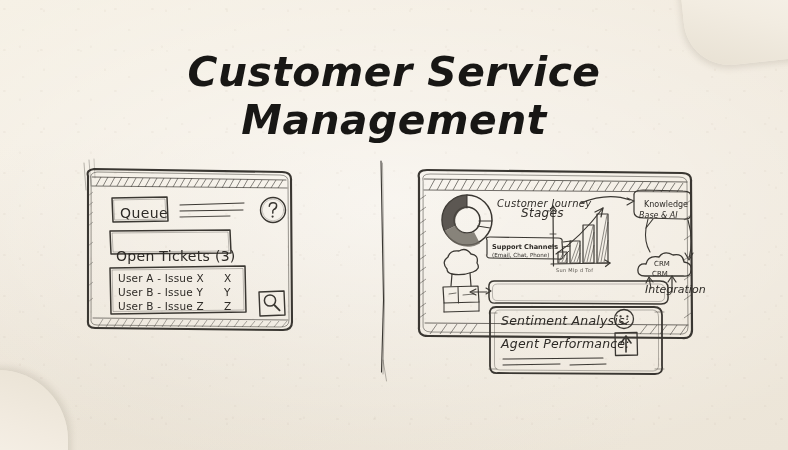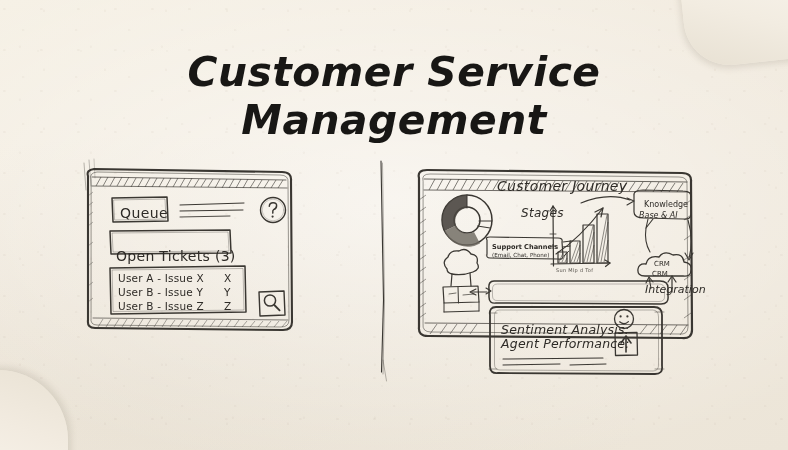--- a/index.html
+++ b/index.html
@@ -60,31 +60,31 @@
   .hw{
     position:absolute;
     font-family:"DejaVu Sans", sans-serif;
     color:#2e2b27;white-space:nowrap;
   }
   .hw.i{font-style:italic;}
   .lbl-queue{left:120px;top:205px;font-size:14px;letter-spacing:.4px;text-align:right;}
   .lbl-open{left:116px;top:248px;font-size:14px;letter-spacing:.3px;}
   .row{left:118px;font-size:10.5px;letter-spacing:.2px;}
   .rowk{font-size:10.5px;letter-spacing:.2px;}
-  .cjs1{left:497px;top:178px;font-size:14px;letter-spacing:.3px;}
+  .cjs1{left:497px;top:198px;font-size:10px;letter-spacing:.3px;}
   .cjs2{left:521px;top:206px;font-size:12px;letter-spacing:.3px;}
   .kbai1{left:644px;top:200px;font-size:8px;}
   .kbai2{left:639px;top:211px;font-size:8px;font-style:italic;}
   .sc1{left:492px;top:243px;font-size:6.6px;font-weight:700;}
   .sc2{left:492px;top:252px;font-size:5.6px;}
   .crm1{left:654px;top:260px;font-size:7px;}
   .crm2{left:652px;top:270px;font-size:7px;}
   .intg{left:645px;top:283px;font-size:11px;font-style:italic;}
   .kbp{left:504px;top:285px;font-size:12.5px;letter-spacing:.2px;}
-  .sent{left:501px;top:313px;font-size:12.5px;letter-spacing:.2px;margin-top:9px;}
+  .sent{left:501px;top:313px;font-size:12.5px;letter-spacing:.2px;}
   .agent{left:501px;top:336px;font-size:12.5px;letter-spacing:.2px;text-align:center;}
   .axis{left:556px;top:267px;font-size:5px;letter-spacing:.3px;color:#55504a;}
 </style>
 </head>
 <body>
 
 <div id="stage">
   <div class="paper"></div>
   <div class="grain"></div>
   <div class="curl-tr"></div>

